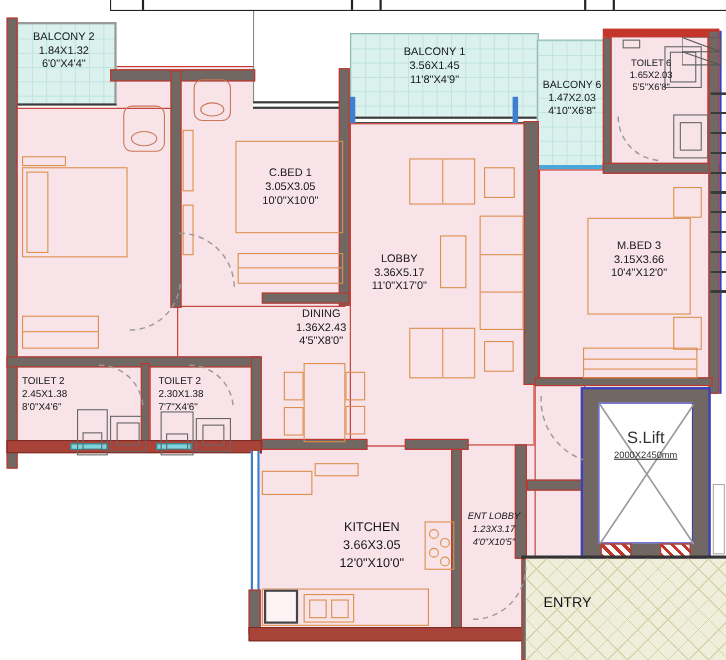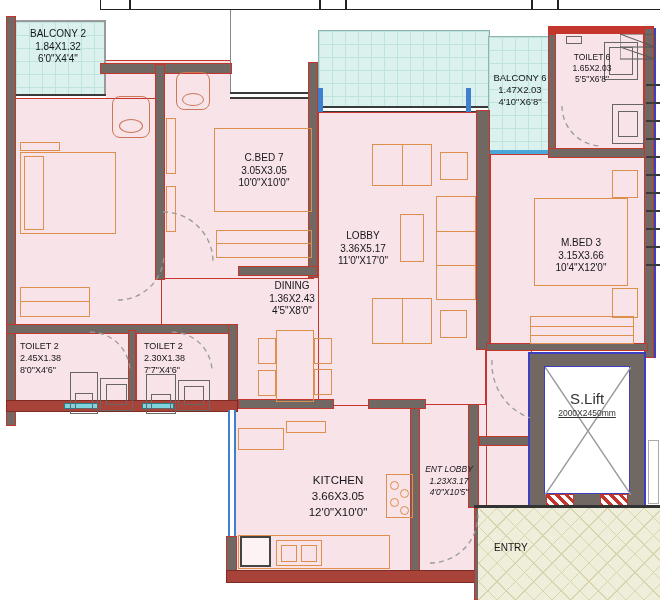--- a/index.html
+++ b/index.html
@@ -219,53 +219,58 @@
       <path d="M 430 563 A 48 48 0 0 0 478 515"></path>
     </g>
   </svg>
 
   <div class="lbl" style="left:14px;top:28px;width:88px;">
     <span>BALCONY 2</span>
     <span>1.84X1.32</span>
     <span>6'0"X4'4"</span>
   </div>
 
+  <div class="lbl" style="left:321px;top:42px;width:148px;">
+    <span>BALCONY 1</span>
+    <span>3.56X1.45</span>
+    <span>11'8"X4'9"</span>
+  </div>
 
   <div class="lbl" style="left:486px;top:72px;width:68px;font-size:9.5px;line-height:12px;">
     <span>BALCONY 6</span>
     <span>1.47X2.03</span>
     <span>4'10"X6'8"</span>
   </div>
 
   <div class="lbl" style="left:555px;top:52px;width:74px;font-size:8.5px;line-height:11px;">
     <span>TOILET 6</span>
     <span>1.65X2.03</span>
     <span>5'5"X6'8"</span>
   </div>
 
 
   <div class="lbl" style="left:216px;top:152px;width:96px;">
-    <span>C.BED 7</span>
+    <span>C.BED 1</span>
     <span>3.05X3.05</span>
     <span>10'0"X10'0"</span>
   </div>
 
   <div class="lbl" style="left:308px;top:230px;width:110px;">
     <span>LOBBY</span>
     <span>3.36X5.17</span>
     <span>11'0"X17'0"</span>
   </div>
 
   <div class="lbl" style="left:250px;top:280px;width:84px;">
     <span>DINING</span>
     <span>1.36X2.43</span>
     <span>4'5"X8'0"</span>
   </div>
 
-  <div class="lbl" style="left:533px;top:218px;width:96px;margin-top:19px;">
+  <div class="lbl" style="left:533px;top:218px;width:96px;">
     <span>M.BED 3</span>
     <span>3.15X3.66</span>
     <span>10'4"X12'0"</span>
   </div>
 
   <div class="lbl left" style="left:20px;top:340px;width:80px;font-size:9px;line-height:12px;">
     <span>TOILET 2</span>
     <span>2.45X1.38</span>
     <span>8'0"X4'6"</span>
   </div>
@@ -286,18 +291,18 @@
     <span>ENT LOBBY</span>
     <span>1.23X3.17</span>
     <span>4'0"X10'5"</span>
   </div>
 
   <div class="lbl" style="left:544px;top:390px;width:86px;color:#333;">
     <span style="font-size:15px;line-height:18px;">S.Lift</span>
     <span style="font-size:8.5px;line-height:11px;text-decoration:underline;">2000X2450mm</span>
   </div>
 
-  <div class="lbl left" style="left:494px;top:541px;width:70px;font-size:10px;line-height:14px;">
+  <div class="lbl left" style="left:494px;top:541px;width:70px;font-size:13px;line-height:14px;">
     <span>ENTRY</span>
   </div>
 
 
 </div>
 
 </body></html>

